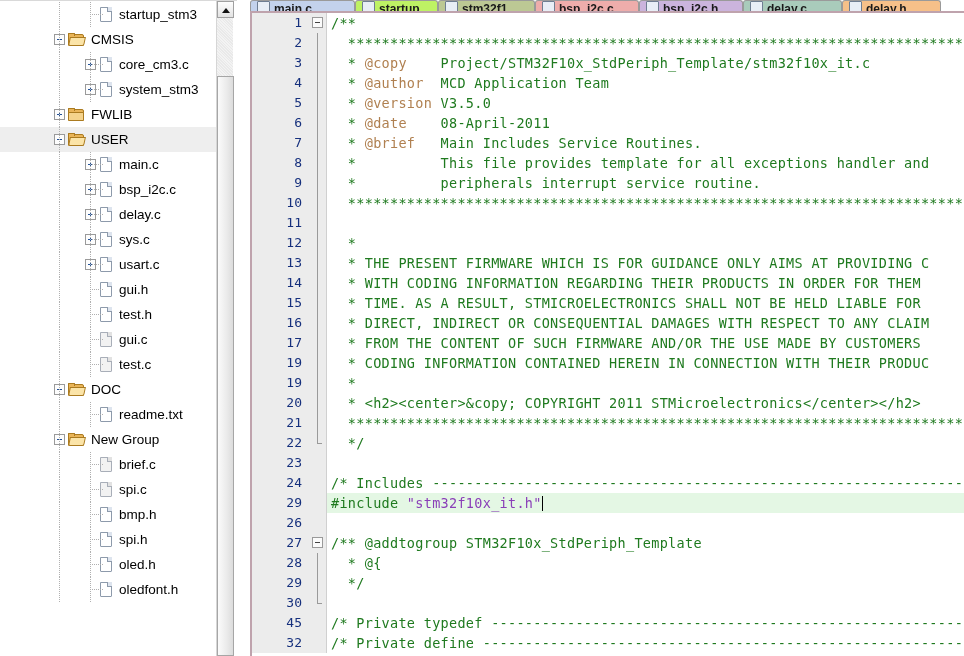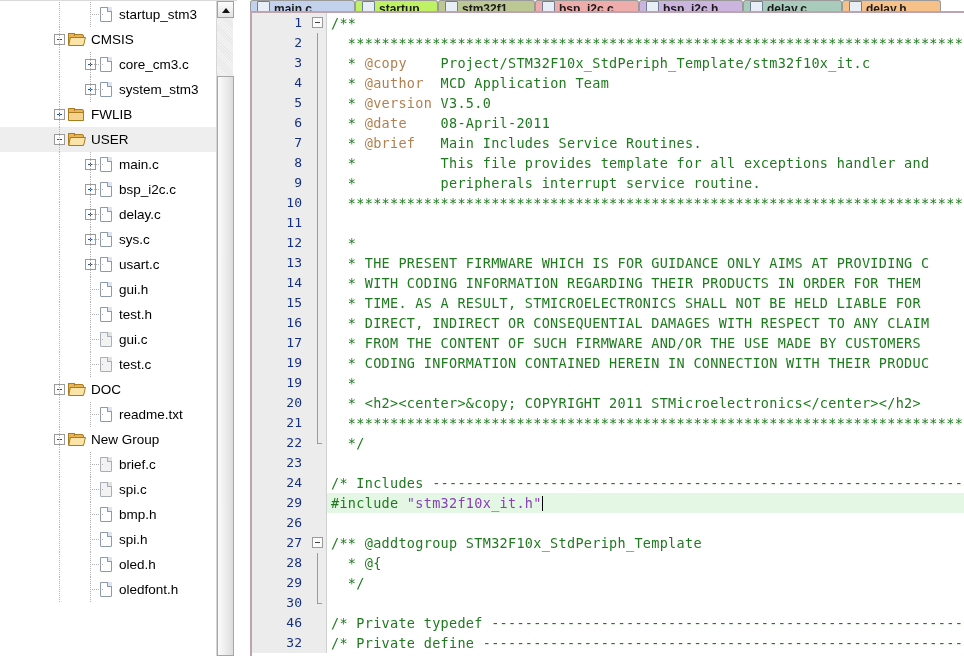--- a/index.html
+++ b/index.html
@@ -745,19 +745,19 @@
           <div class="codeline"><span class="lnum">21</span><span class="fold"><span class="foldbar"></span></span><span class="ctext"><span class="s-comment">  ******************************************************************************</span></span></div>
           <div class="codeline"><span class="lnum">22</span><span class="fold"><span class="foldend"></span></span><span class="ctext"><span class="s-comment">  */</span></span></div>
           <div class="codeline"><span class="lnum">23</span><span class="fold"></span><span class="ctext"><span class="s-comment"></span></span></div>
           <div class="codeline"><span class="lnum">24</span><span class="fold"></span><span class="ctext"><span class="s-comment">/* Includes ------------------------------------------------------------------</span></span></div>
           <div class="codeline current"><span class="lnum">29</span><span class="fold"></span><span class="ctext"><span class="s-pre">#include </span><span class="s-string">"stm32f10x_it.h"</span><span class="caret"></span></span></div>
           <div class="codeline"><span class="lnum">26</span><span class="fold"></span><span class="ctext"><span class="s-comment"></span></span></div>
           <div class="codeline"><span class="lnum">27</span><span class="fold"><span class="foldbox"></span></span><span class="ctext"><span class="s-comment">/** @addtogroup STM32F10x_StdPeriph_Template</span></span></div>
           <div class="codeline"><span class="lnum">28</span><span class="fold"><span class="foldbar"></span></span><span class="ctext"><span class="s-comment">  * @{</span></span></div>
           <div class="codeline"><span class="lnum">29</span><span class="fold"><span class="foldbar"></span></span><span class="ctext"><span class="s-comment">  */</span></span></div>
           <div class="codeline"><span class="lnum">30</span><span class="fold"><span class="foldend"></span></span><span class="ctext"><span class="s-comment"></span></span></div>
-          <div class="codeline"><span class="lnum">46</span><span class="fold"></span><span class="ctext"><span class="s-comment">/* Private typedef -----------------------------------------------------------</span></span></div>
+          <div class="codeline"><span class="lnum">45</span><span class="fold"></span><span class="ctext"><span class="s-comment">/* Private typedef -----------------------------------------------------------</span></span></div>
           <div class="codeline"><span class="lnum">32</span><span class="fold"></span><span class="ctext"><span class="s-comment">/* Private define ------------------------------------------------------------</span></span></div>
         </div>
     </div>
 
   </div>
 </div>
 
 </body></html>

